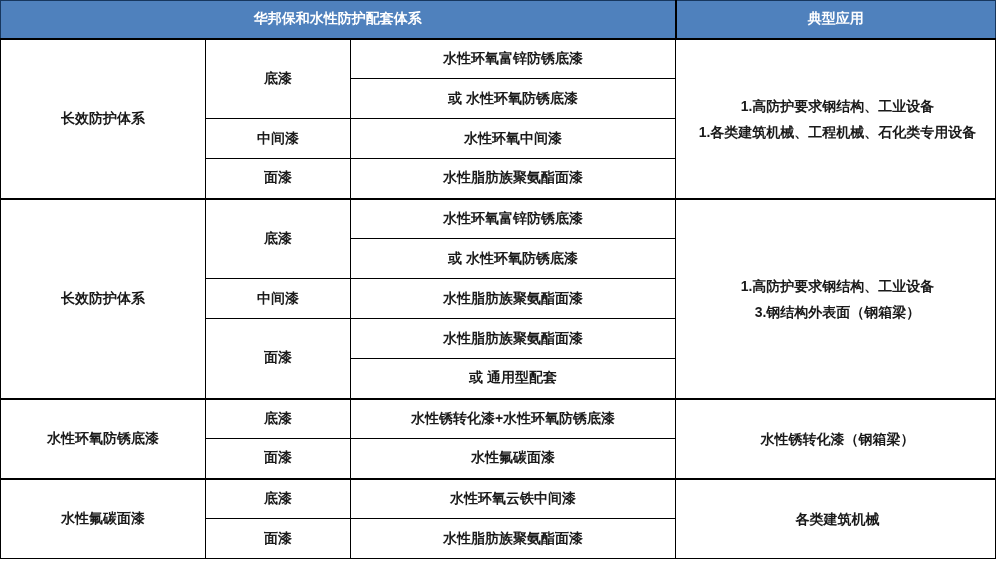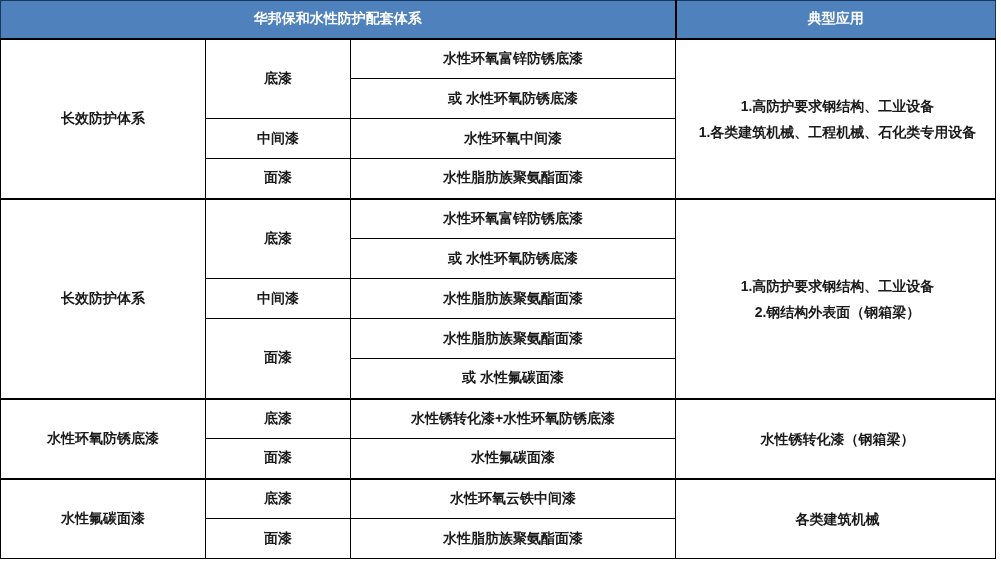--- a/index.html
+++ b/index.html
@@ -89,36 +89,36 @@
         <td class="cat ht">面漆</td>
         <td class="prod ht">水性脂肪族聚氨酯面漆</td>
       </tr>
 
       <tr class="htall">
         <td rowspan="5" class="sys">长效防护体系</td>
         <td rowspan="2" class="cat">底漆</td>
         <td class="prod">水性环氧富锌防锈底漆</td>
         <td rowspan="5" class="app">
           <div>1.高防护要求钢结构、工业设备</div>
-          <div>2.钢结构外表面（钢箱梁）</div>
+          <div>3.钢结构外表面（钢箱梁）</div>
         </td>
       </tr>
       <tr>
         <td class="prod">或 水性环氧防锈底漆</td>
       </tr>
       <tr>
         <td class="cat ht">中间漆</td>
         <td class="prod ht">水性脂肪族聚氨酯面漆</td>
       </tr>
       <tr>
         <td rowspan="2" class="cat ht">面漆</td>
         <td class="prod ht">水性脂肪族聚氨酯面漆</td>
       </tr>
       <tr>
-        <td class="prod">或 水性氟碳面漆</td>
+        <td class="prod">或 通用型配套</td>
       </tr>
 
       <tr class="htall">
         <td rowspan="2" class="sys">水性环氧防锈底漆</td>
         <td class="cat">底漆</td>
         <td class="prod">水性锈转化漆+水性环氧防锈底漆</td>
         <td rowspan="2" class="app">
           <div>水性锈转化漆（钢箱梁）</div>
         </td>
       </tr>

